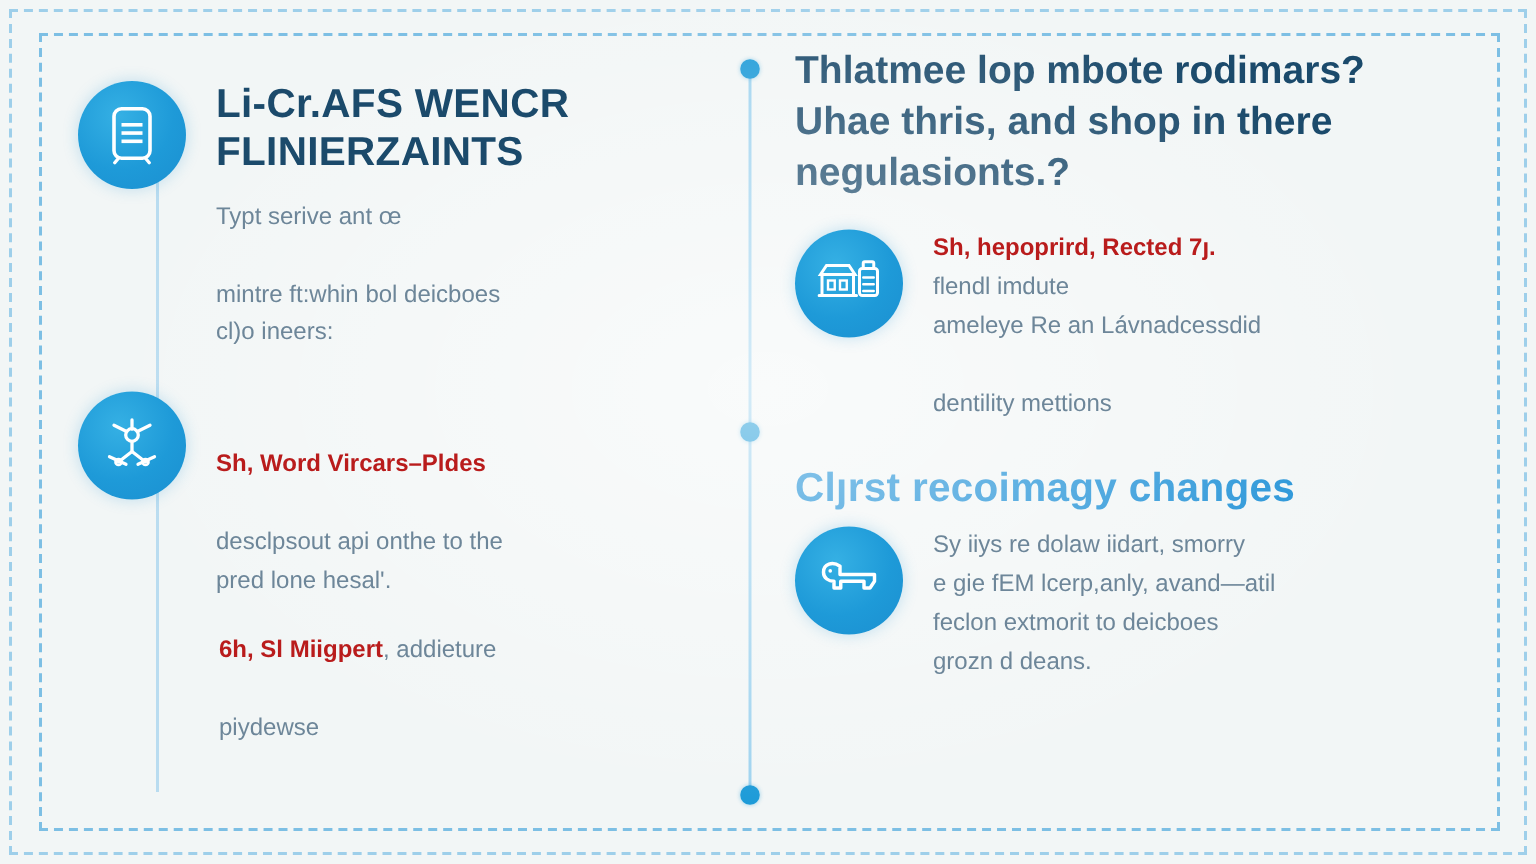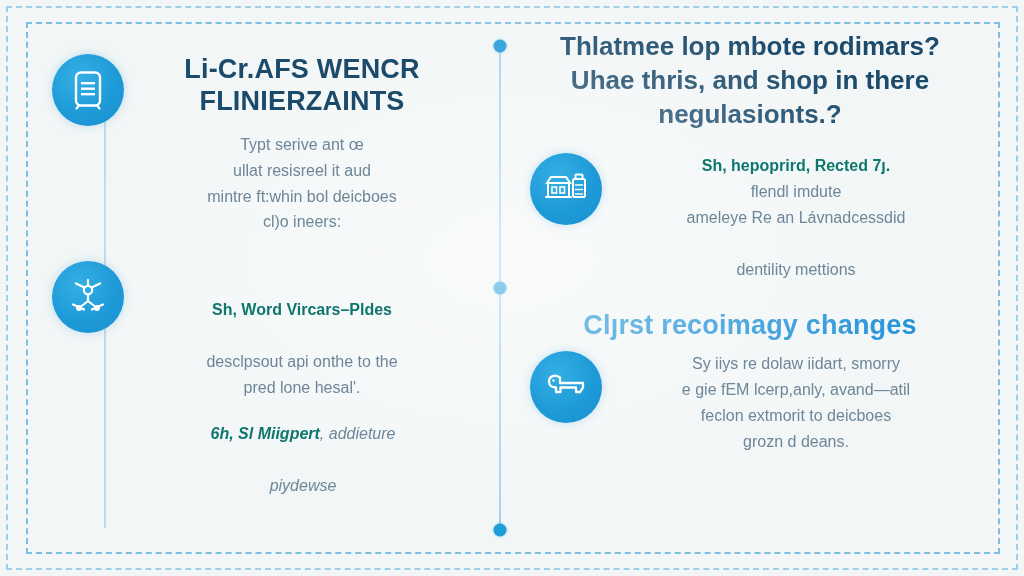--- a/index.html
+++ b/index.html
@@ -47,21 +47,20 @@
   .frame-inner {
     left: 26px; top: 22px; right: 24px; bottom: 22px;
     border-color: #7dbfe4;
   }
 
   
   .columns {
     position: absolute;
     inset: 0;
     display: flex;
-    text-align: center;
   }
   .col {
     position: relative;
     box-sizing: border-box;
   }
   .col-left  { width: 500px; padding: 54px 40px 0 52px; }
   .col-right { width: 524px; padding: 30px 54px 0 30px; }
 
   
   .center-rail {
@@ -154,27 +153,27 @@
     line-height: 1.30;
     margin: 0 0 22px 0;
   }
   .para {
     color: #6d8699;
     font-size: 16px;
     line-height: 1.62;
     margin: 0 0 20px 0;
   }
   .para .lead {
-    color: #0f766e;
+    color: #b91c1c;
     font-weight: bold;
   }
   .para-tight { margin-bottom: 14px; margin-top: 36px; }
 
   
-  .left-text { margin-left: 94px; font-style: italic; }
+  .left-text { margin-left: 94px; }
 </style>
 </head>
 <body>
 
 <div id="infographic">
 
   <div class="frame frame-outer"></div>
   <div class="frame frame-inner"></div>
 
   <div class="center-rail">
@@ -199,21 +198,21 @@
             <path d="M8 35.5 L5.5 38.5 M26 35.5 L28.5 38.5" stroke="#ffffff" stroke-width="2.2" stroke-linecap="round"></path>
           </svg>
         </span>
         <div class="block-body">
           <h1 class="h-dark">
             <span>Li-Cr.AFS WENCR</span><br>
             <span>FLINIERZAINTS</span>
           </h1>
           <p class="para">
             <span>Typt serive ant œ</span><br>
-            <span>ullat resisreel it aud</span><br>
+            <br>
             <span>mintre ft:whin bol deicboes</span><br>
             <span>cl)o ineers:</span>
           </p>
         </div>
       </div>
 
       <div class="block">
         <span class="icon-circle">
           <svg width="40" height="40" viewBox="0 0 40 40" fill="none" aria-hidden="true">
             <circle cx="20" cy="13" r="4.2" stroke="#ffffff" stroke-width="2.2"></circle>

